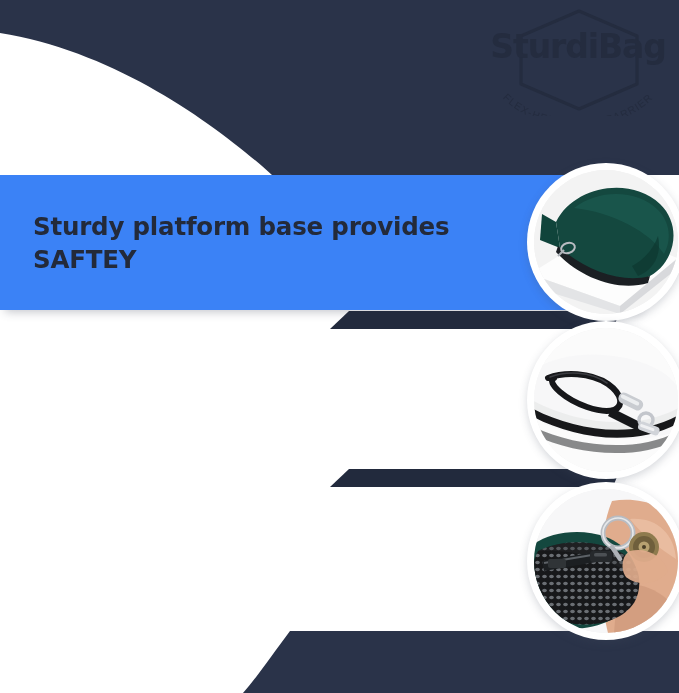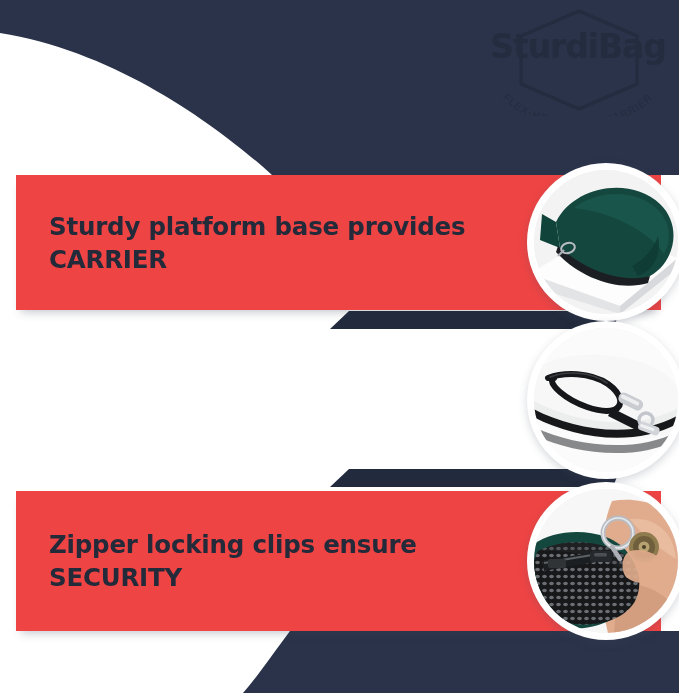--- a/index.html
+++ b/index.html
@@ -63,23 +63,23 @@
     left: 0;
     top: 84px;
     width: 178px;
     text-align: center;
   }
   .logo-tagline svg { display:block; }
 
   
   .card {
     position: absolute;
-    left: 16px;
+    left: 0;
     width: 645px;
-    background: #ef4444;
+    background: #3b82f6;
     z-index: 4;
     box-shadow: 0 7px 9px -5px rgba(60,66,85,0.30);
   }
   .card-1 { top: 175px; height: 135px; }
   .card-2 { top: 333px; height: 135px; }
   .card-3 { top: 491px; height: 140px; }
 
   .card-text {
     position: absolute;
     left: 33px;
@@ -162,21 +162,21 @@
         <text font-family="&quot;Liberation Sans&quot;, sans-serif" font-size="10.2" letter-spacing="1.15" fill="#242c3f">
           <textPath href="#taglineArc" startOffset="50%" text-anchor="middle">FLEX-HEIGHT PET CARRIER</textPath>
         </text>
       </svg>
     </div>
   </div>
 
   <div class="card card-1">
     <div class="card-text">
       <div>Sturdy platform base provides</div>
-      <div>CARRIER</div>
+      <div>SAFTEY</div>
     </div>
   </div>
 
   <div class="photo photo-1">
     <div class="photo-inner">
       <svg viewBox="0 0 144 144" width="144" height="144">
         <rect width="144" height="144" fill="#f3f3f3"></rect>
 
         <g>
           <path d="M -4,104 L 66,60 L 144,88 L 86,136 Z" fill="#fdfdfd"></path>
@@ -231,26 +231,20 @@
           <rect x="84" y="68" width="26" height="11" rx="5" fill="#c9ccd1" transform="rotate(26 97 73)"></rect>
           <rect x="86" y="70" width="20" height="4" rx="2" fill="#eceef0" transform="rotate(26 96 72)"></rect>
           <circle cx="112" cy="92" r="7" fill="none" stroke="#c3c6cc" stroke-width="3.4"></circle>
           <rect x="104" y="96" width="22" height="9" rx="4" fill="#d1d4d9" transform="rotate(20 115 100)"></rect>
           <rect x="106" y="98" width="15" height="3" rx="1.5" fill="#f0f1f3" transform="rotate(20 113 99)"></rect>
         </g>
       </svg>
     </div>
   </div>
 
-  <div class="card card-3">
-    <div class="card-text">
-      <div>Zipper locking clips ensure</div>
-      <div>SECURITY</div>
-    </div>
-  </div>
 
   <div class="photo photo-3">
     <div class="photo-inner">
       <svg viewBox="0 0 144 144" width="144" height="144">
         <defs>
           <pattern id="meshPat" width="7" height="7" patternUnits="userSpaceOnUse">
             <rect width="7" height="7" fill="#17181a"></rect>
             <ellipse cx="3.5" cy="3.5" rx="2.3" ry="1.7" fill="#6b6f74"></ellipse>
           </pattern>
         </defs>

